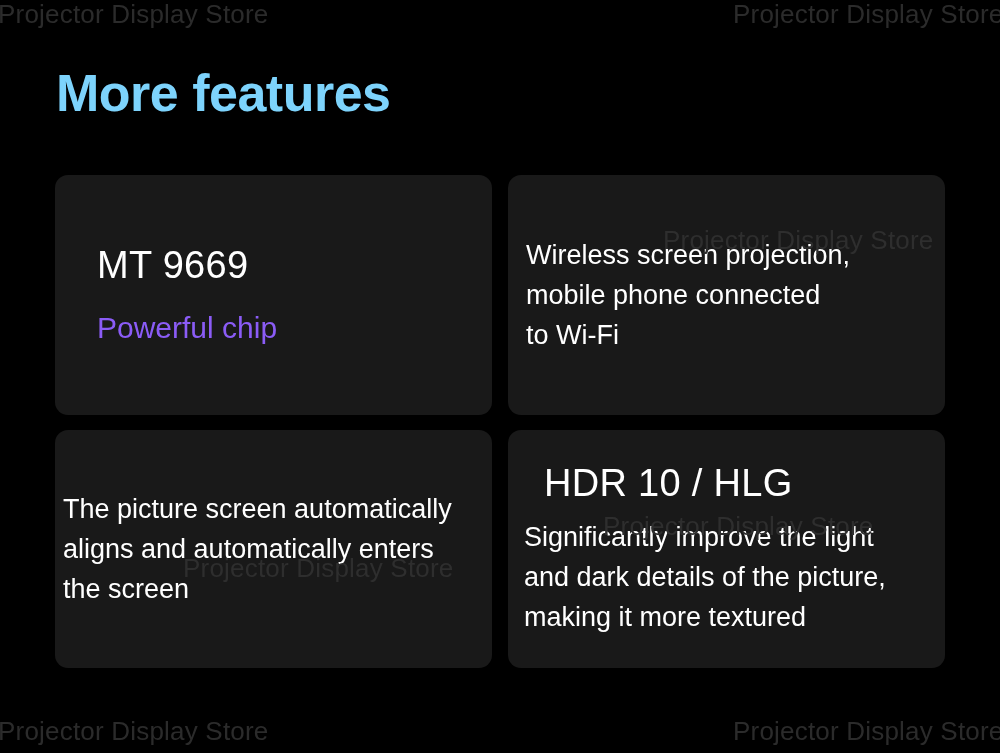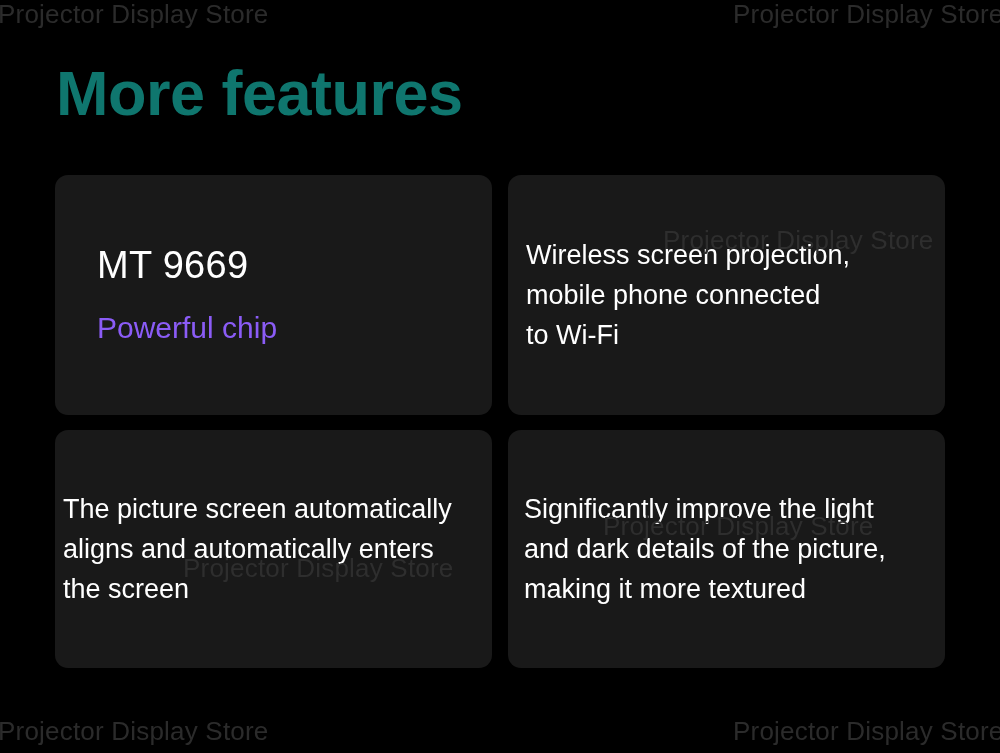--- a/index.html
+++ b/index.html
@@ -52,25 +52,25 @@
   }
   .wm-c1 { left: 663px; top: 225px; }
   .wm-c2 { left: 183px; top: 553px; }
   .wm-c3 { left: 603px; top: 511px; }
 
   
   .page-title {
     position: absolute;
     left: 56px;
     top: 62px;
-    font-size: 63px;
+    font-size: 52px;
     font-weight: bold;
     line-height: 62px;
     letter-spacing: -0.5px;
-    color: #0f766e;
+    color: #7dd3fc;
     z-index: 2;
   }
 
   
   .grid {
     position: absolute;
     left: 55px;
     top: 175px;
     width: 1000px;
     height: 493px;
@@ -167,19 +167,20 @@
 to Wi-Fi</div>
     </div>
 
     <div class="card c3 pad-narrow">
       <div class="card-body">The picture screen automatically
 aligns and automatically enters
 the screen</div>
     </div>
 
     <div class="card c4 pad-narrow">
+      <div class="card-title">HDR 10 / HLG</div>
       <div class="card-body">Significantly improve the light
 and dark details of the picture,
 making it more textured</div>
     </div>
 
   </div>
 </div>
 
 </body></html>

